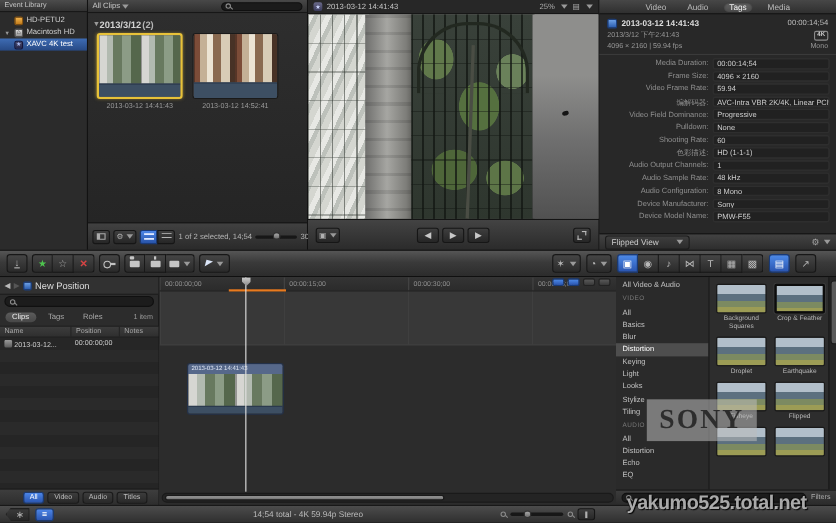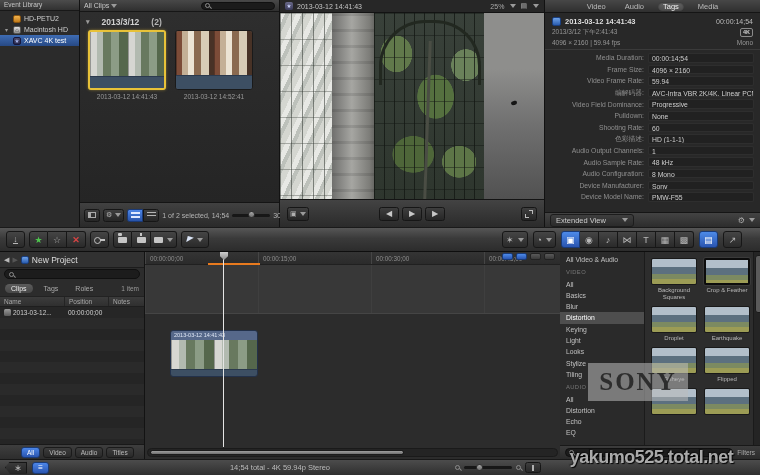--- a/index.html
+++ b/index.html
@@ -32,21 +32,21 @@
   .ev-item.event .ev-ic{background:linear-gradient(#4a4a6a,#26264a);border:1px solid #16163a;color:#a8b8f0}
   .ev-item.event .ev-ic::before{content:"★";font-size:5.5px}
   .ev-item.selected{background:linear-gradient(#3e6cb4,#2749842);background:linear-gradient(#3e6cb4,#274984);color:#fff}
 
   
   #browser{width:200px;height:100%;border-right:1px solid #121212;display:flex;flex-direction:column;background:#2a2a2a}
   .browser-top{height:12px;flex:none;background:linear-gradient(#484848,#2f2f2f);border-bottom:1px solid #161616;display:flex;align-items:center;justify-content:space-between;padding:0 4px}
   .filter-btn{font-size:7px;color:#c8c8c8;display:flex;align-items:center}
   .search-pill{width:74px;height:8px;background:#1b1b1b;border:1px solid #101010;border-radius:4px;display:flex;align-items:center;padding:0 3px}
   .browser-body{flex:1;background:linear-gradient(#2e2e2e,#252525);overflow:hidden}
-  .group-head{font-size:8.5px;font-weight:bold;color:#d2d2d2;padding:5px 0 3px 6px;display:flex;align-items:center;gap:12px}
+  .group-head{font-size:8.5px;font-weight:bold;color:#d2d2d2;padding:5px 0 3px 6px;display:flex;align-items:center;gap:1px}
   .group-head .cnt{font-weight:bold;color:#b5b5b5}
   .clips{display:flex;gap:9px;padding-left:8px;align-items:flex-start}
   .clip{width:78px}
   .thumb{width:78px;height:60px;border-radius:3px;overflow:hidden;position:relative;background:#555;border:1px solid #1a1a1a}
   .clip.selected .thumb{border:2px solid #e8c239;box-shadow:0 0 3px rgba(232,194,57,.5)}
   .frames{height:44px;background:
     repeating-linear-gradient(90deg,rgba(0,0,0,.3) 0 1px,transparent 1px 38px),
     repeating-linear-gradient(90deg,#d6d6d2 0 7px,#b2bab0 7px 13px,#68795f 13px 21px,#8c9c86 21px 29px,#55674c 29px 38px)}
   .clip.scene-interior .frames{background:
     repeating-linear-gradient(90deg,rgba(0,0,0,.3) 0 1px,transparent 1px 38px),
@@ -451,21 +451,21 @@
             <span class="val">Sony</span>
           </div>
 
           <div class="ins-row">
             <span class="lbl">Device Model Name:</span>
             <span class="val">PMW-F55</span>
           </div>
         </div>
       <div class="ins-footer">
         <div class="ins-view-btn">
-          <span>Extended View</span>
+          <span>Flipped View</span>
           <span class="caret"></span>
         </div>
         <div class="ins-gear">
           <span>⚙</span>
           <span class="caret"></span>
         </div>
       </div>
     </div>
   </div>
 
@@ -548,21 +548,21 @@
     </div>
   </div>
 
   <div id="bottom-row">
 
     <div id="tl-index">
       <div class="idx-head">
         <span class="nav-ar">◀</span>
         <span class="nav-ar dis">▶</span>
         <span class="film-ic" style="width:8px;height:8px"></span>
-        <span>New Project</span>
+        <span>New Position</span>
       </div>
       <div class="idx-search">
         <div class="pill">
             <span class="mag"></span>
           </div>
       </div>
       <div class="idx-tabs">
         <div style="display:flex;gap:5px;align-items:center">
 
             <div class="idx-tab active"><span>Clips</span></div>

